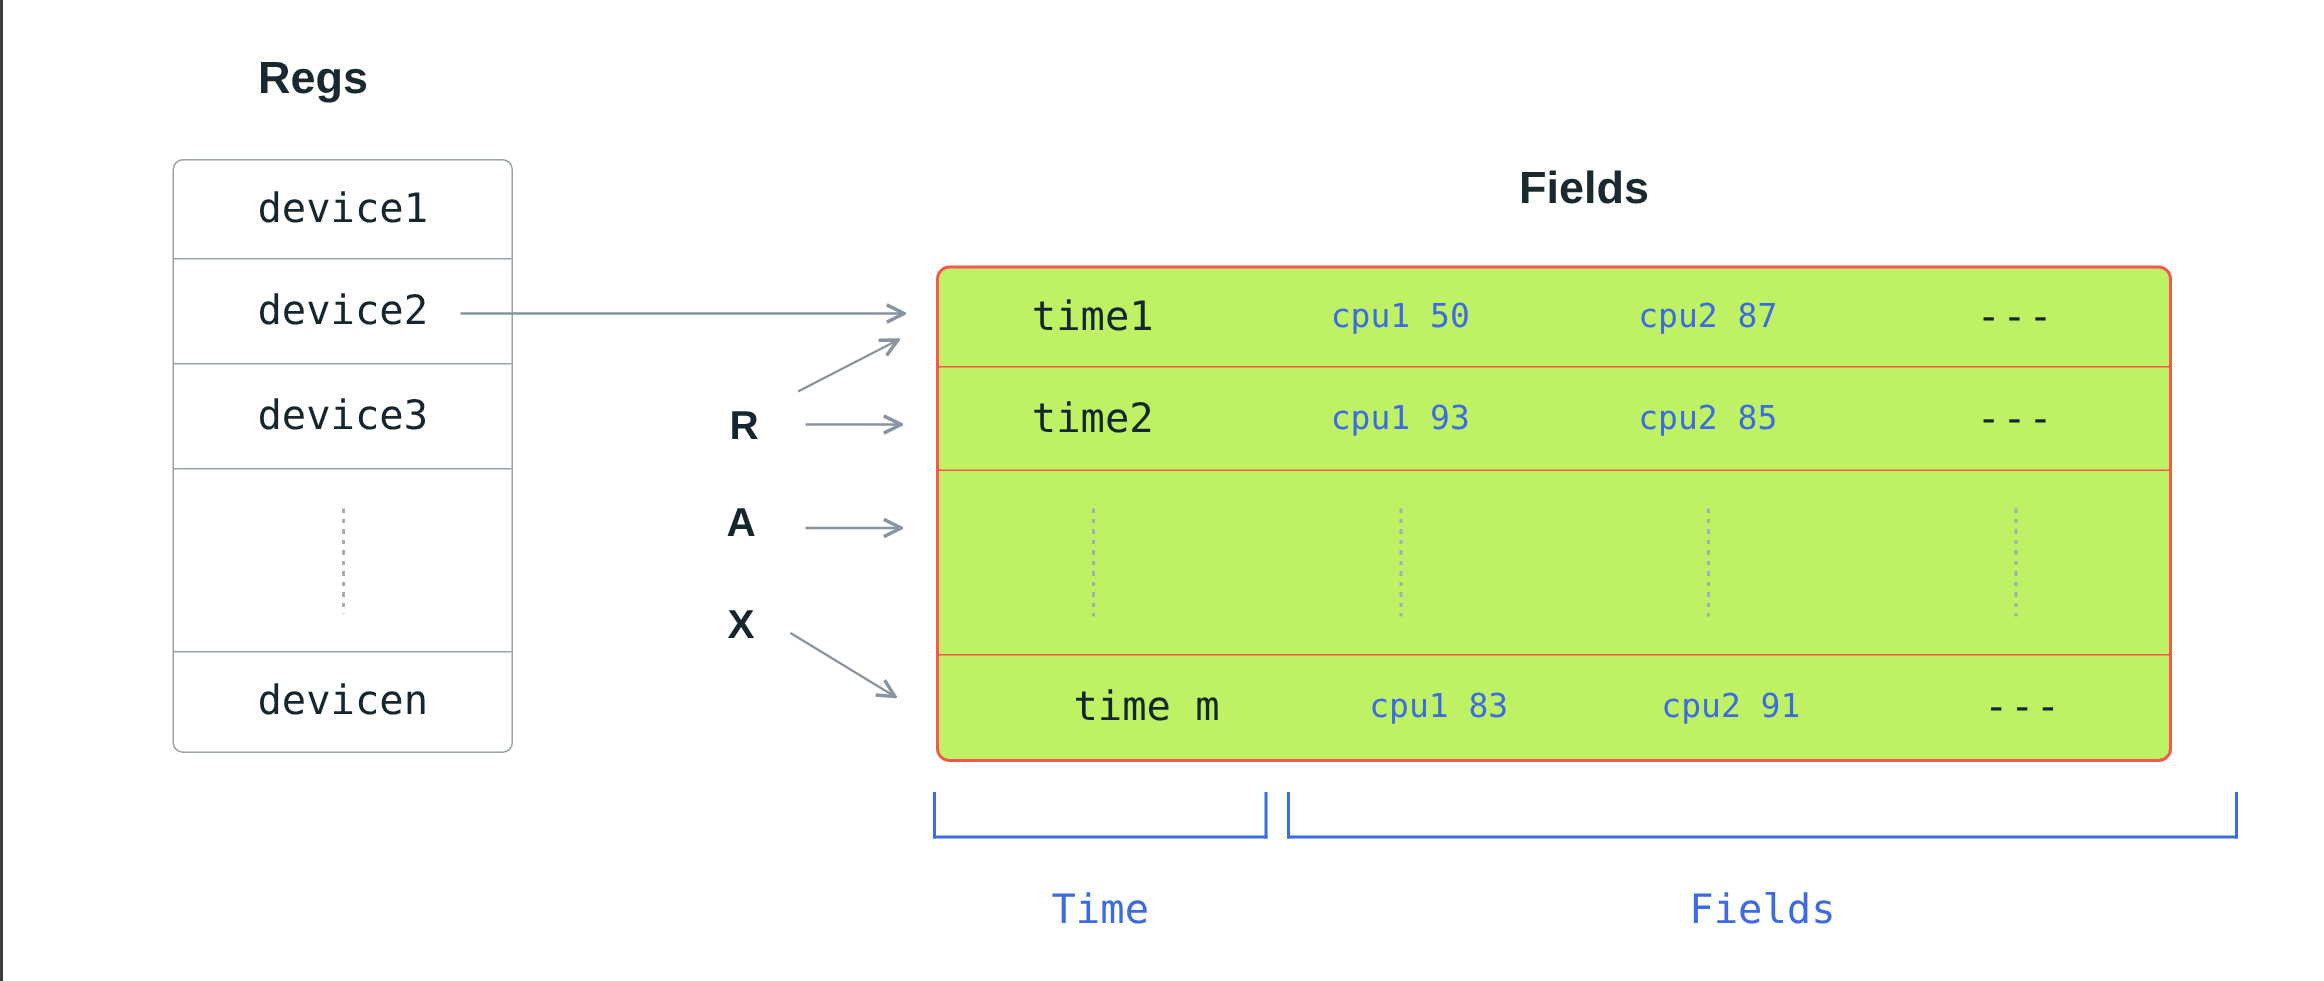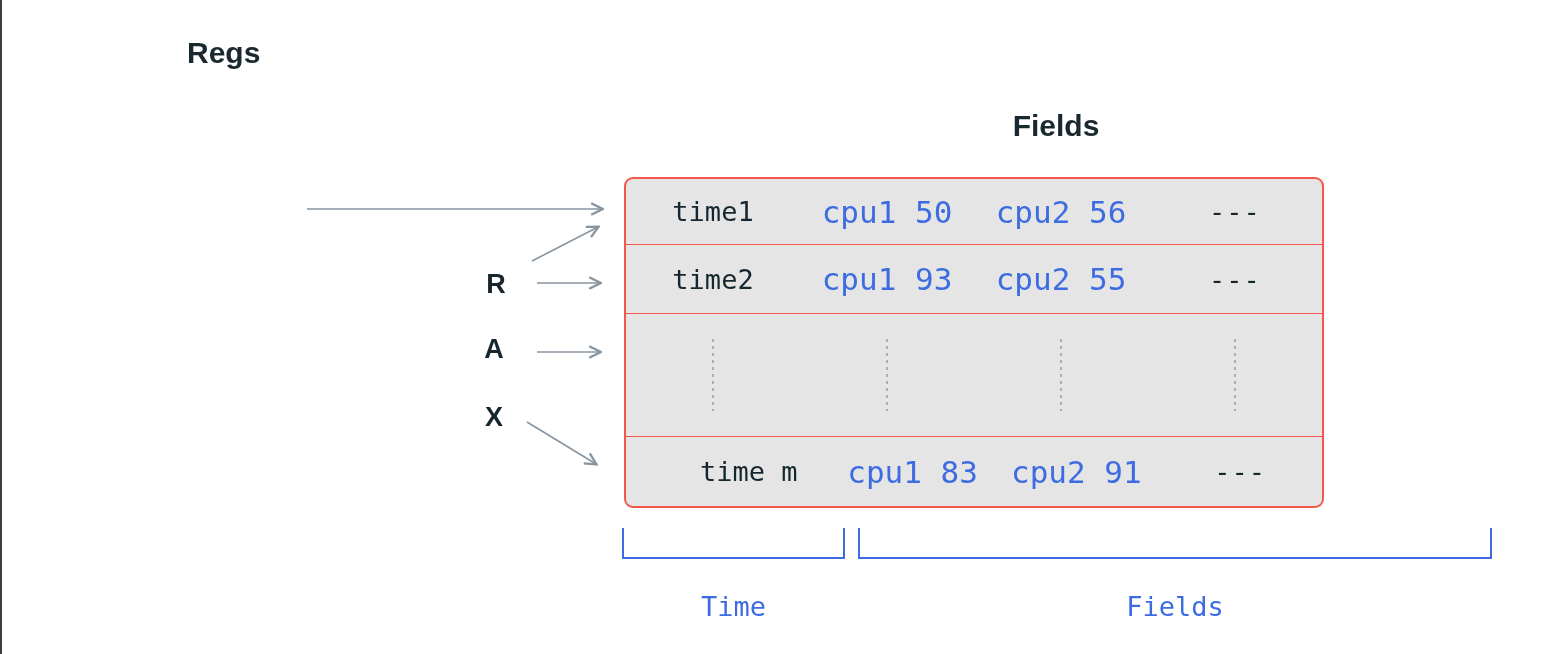--- a/index.html
+++ b/index.html
@@ -18,21 +18,21 @@
     background: #3a3f44;
   }
   .title {
     position: absolute;
     font-family: "Liberation Sans", "DejaVu Sans", sans-serif;
     font-weight: 700;
     font-size: 30px;
     color: #1a2930;
     white-space: nowrap;
   }
-  .regs-title { left: 187px; top: 36px; }
+  .regs-title { left: 172px; top: 36px; }
   .stream-title { left: 1056px; top: 109px; transform: translateX(-50%); }
 
   
   .regs-box {
     position: absolute;
     left: 115px; top: 106px;
     width: 227px; height: 396px;
     border: 1.5px solid #95a2aa;
     border-radius: 7px;
     box-sizing: border-box;
@@ -70,39 +70,39 @@
     color: #16262e;
   }
   .rax-r { left: 496px; top: 284px; }
   .rax-a { left: 494px; top: 349px; }
   .rax-x { left: 494px; top: 417px; }
 
   
   .stream-box {
     position: absolute;
     left: 624px; top: 177px;
-    width: 700px; height: 331px;
+    width: 824px; height: 331px;
     border: 2px solid #f4574b;
     border-radius: 9px;
     box-sizing: border-box;
-    background: #e5e5e5;
+    background: #bef264;
     display: flex;
     flex-direction: column;
   }
   .stream-row {
     display: grid;
     grid-template-columns: repeat(4, 1fr);
     align-items: center;
     justify-items: center;
     border-bottom: 1.5px solid #f4574b;
     box-sizing: border-box;
   }
   .stream-row:last-child { border-bottom: none; padding-left: 41px; }
   .cell-time { font-size: 27px; color: #16262e; white-space: pre; }
-  .cell-cpu  { font-size: 31px; color: #3d6ce2; white-space: pre; }
+  .cell-cpu  { font-size: 22px; color: #3d6ce2; white-space: pre; }
   .cell-more { font-size: 27px; color: #16262e; letter-spacing: 1px; }
 
   
   .arrows {
     position: absolute;
     left: 0; top: 0;
     pointer-events: none;
   }
 
   
@@ -129,38 +129,55 @@
 </style>
 </head>
 <body>
 
 <div id="canvas">
 
   <div class="left-edge"></div>
 
   <div class="title regs-title">Regs</div>
 
+  <div class="regs-box">
+    <div class="regs-row" style="height:66px">
+      <span class="mono-ink">device1</span>
+    </div>
+    <div class="regs-row" style="height:70px">
+      <span class="mono-ink">device2</span>
+    </div>
+    <div class="regs-row" style="height:70px">
+      <span class="mono-ink">device3</span>
+    </div>
+    <div class="regs-row" style="height:122px">
+      <div class="vdots regs-dots"></div>
+    </div>
+    <div class="regs-row" style="height:64px">
+      <span class="mono-ink">devicen</span>
+    </div>
+  </div>
 
   <div class="rax rax-r">R</div>
   <div class="rax rax-a">A</div>
   <div class="rax rax-x">X</div>
 
   <div class="title stream-title">Fields</div>
 
   <div class="stream-box">
     <div class="stream-row" style="height:66px">
       <span class="cell-time">time1</span>
       <span class="cell-cpu">cpu1 50</span>
-      <span class="cell-cpu">cpu2 56</span>
+      <span class="cell-cpu">cpu2 87</span>
       <span class="cell-more">---</span>
     </div>
     <div class="stream-row" style="height:69px">
       <span class="cell-time">time2</span>
       <span class="cell-cpu">cpu1 93</span>
-      <span class="cell-cpu">cpu2 55</span>
+      <span class="cell-cpu">cpu2 85</span>
       <span class="cell-more">---</span>
     </div>
     <div class="stream-row" style="height:123px">
       <div class="vdots stream-dots"></div>
       <div class="vdots stream-dots"></div>
       <div class="vdots stream-dots"></div>
       <div class="vdots stream-dots"></div>
     </div>
     <div class="stream-row" style="height:69px">
       <span class="cell-time">time m</span>

